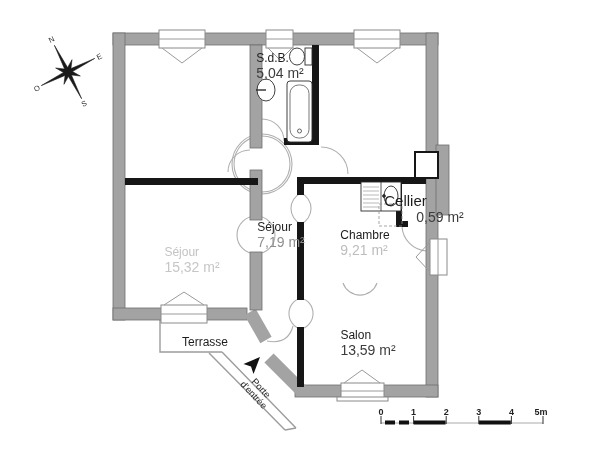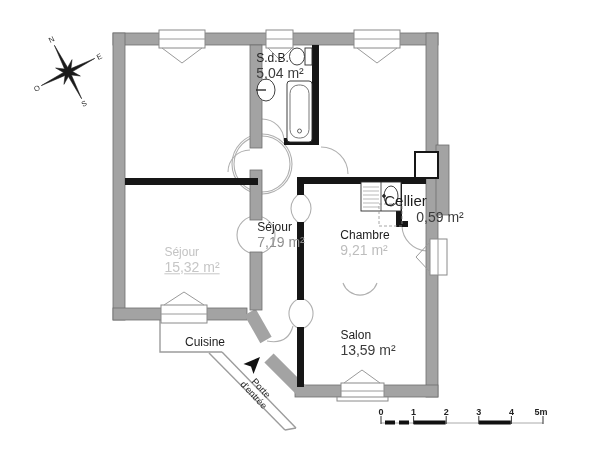--- a/index.html
+++ b/index.html
@@ -4,21 +4,21 @@
 <style>
   html,body{margin:0;padding:0;background:#fff;}
   #stage{position:relative;width:600px;height:450px;background:#fff;overflow:hidden;
          font-family:"Liberation Sans", sans-serif;}
   #plan-svg{position:absolute;left:0;top:0;}
   .room-label{position:absolute;transform:translate(-50%,-50%);text-align:left;
               white-space:nowrap;z-index:5;pointer-events:none;}
   .room-name{display:block;font-size:12px;color:#1d1d1d;line-height:1.05;}
   .room-area{display:block;font-size:14px;color:#3c3c3c;line-height:1.2;}
   .faded .room-name{color:#c3c3c3;}
-  .faded .room-area{color:#c6c6c6;text-decoration:underline;}
+  .faded .room-area{color:#c6c6c6;}
   .semi .room-area{color:#8f8f8f;}
   .ghost-area .room-area{color:#bdbdbd;}
   #porte-label{position:absolute;left:257px;top:392px;
                transform:translate(-50%,-50%) rotate(47deg);
                text-align:center;font-size:9.5px;color:#2a2a2a;line-height:1.1;z-index:5;}
   #porte-label span{display:block;}
 </style>
 </head>
 <body>
 
@@ -192,21 +192,21 @@
   <span class="room-name" style="font-size:15px">Cellier</span>
   <span class="room-area" style="padding-left:32px">0,59 m²</span>
 </div>
 
 <div class="room-label" style="left:368px;top:344px">
   <span class="room-name">Salon</span>
   <span class="room-area">13,59 m²</span>
 </div>
 
 <div class="room-label" style="left:205px;top:342px">
-  <span class="room-name">Cuisine</span>
+  <span class="room-name">Terrasse</span>
 </div>
 
 <div id="porte-label">
   <span>Porte</span>
   <span>d'entrée</span>
 </div>
 
 </div>
 
 </body></html>

